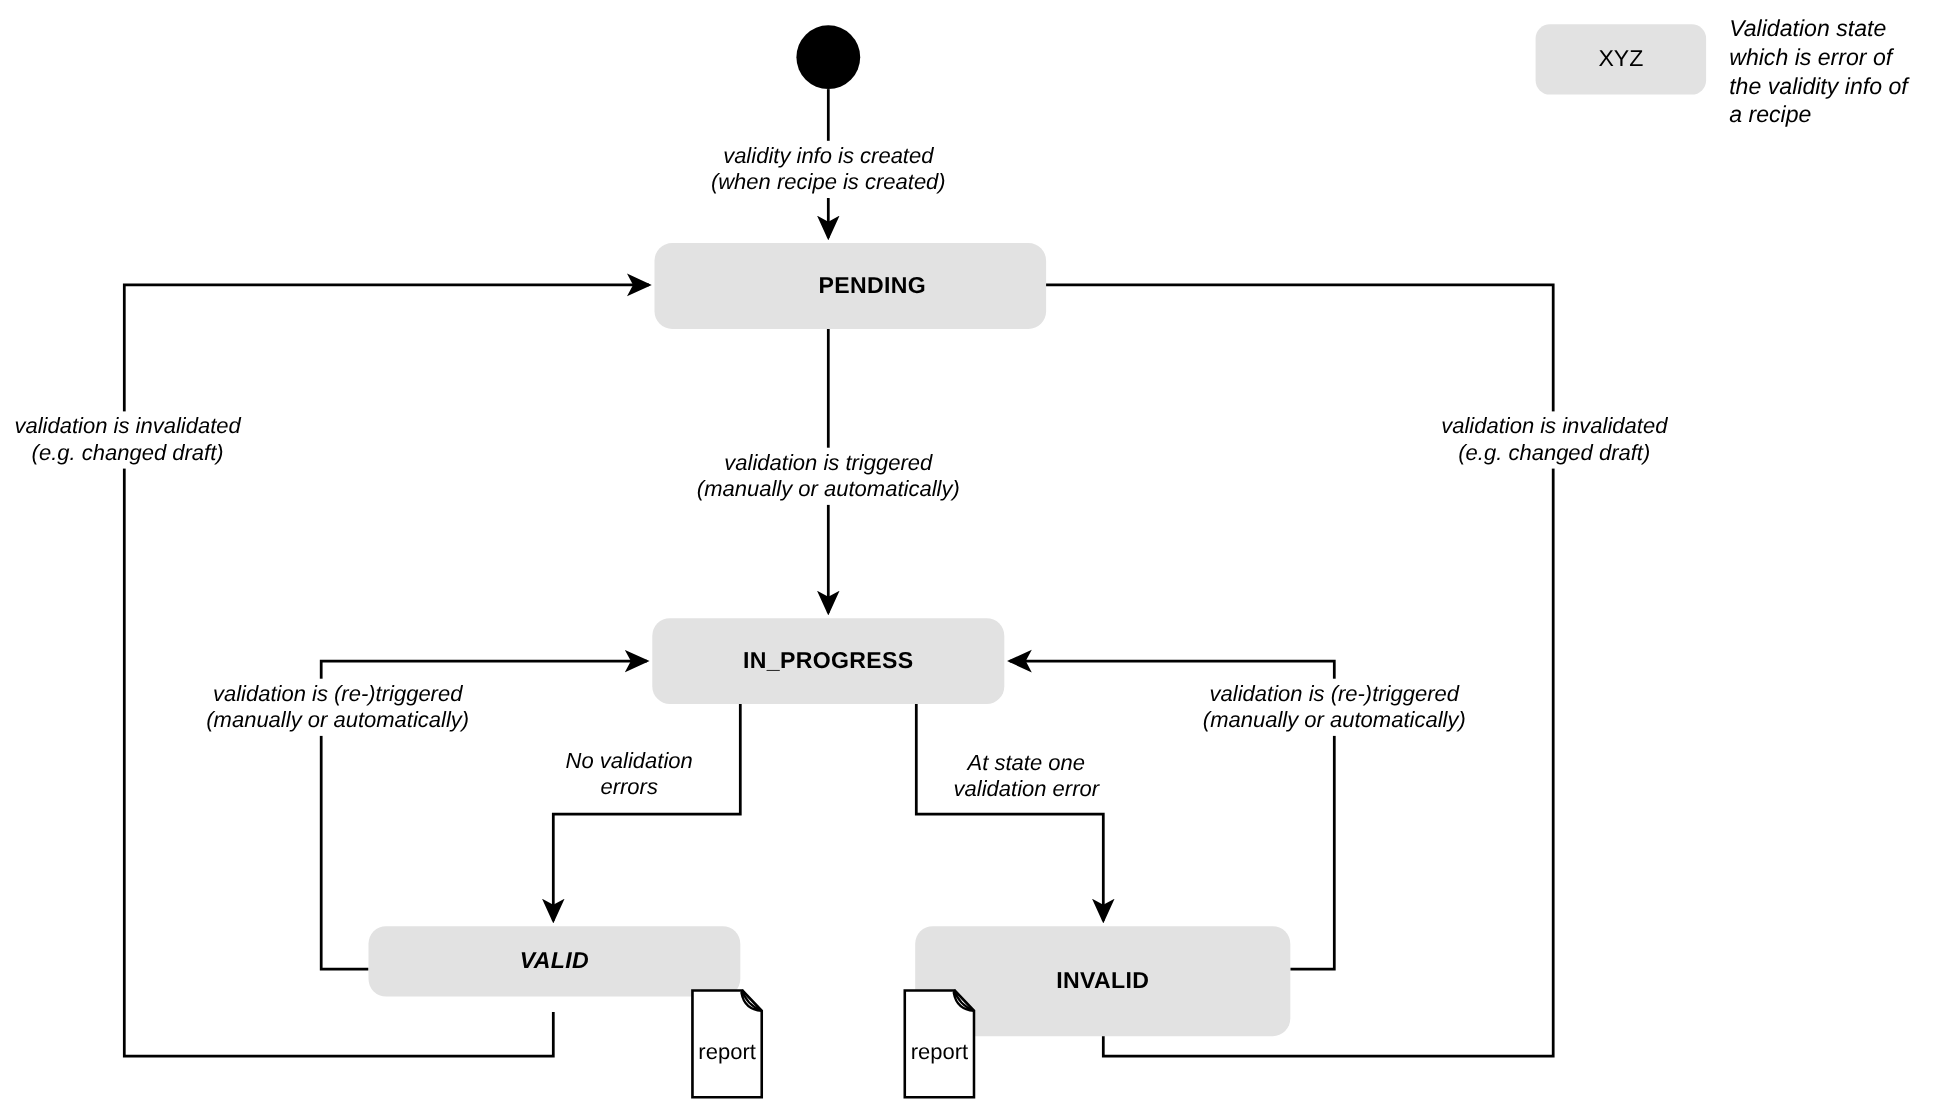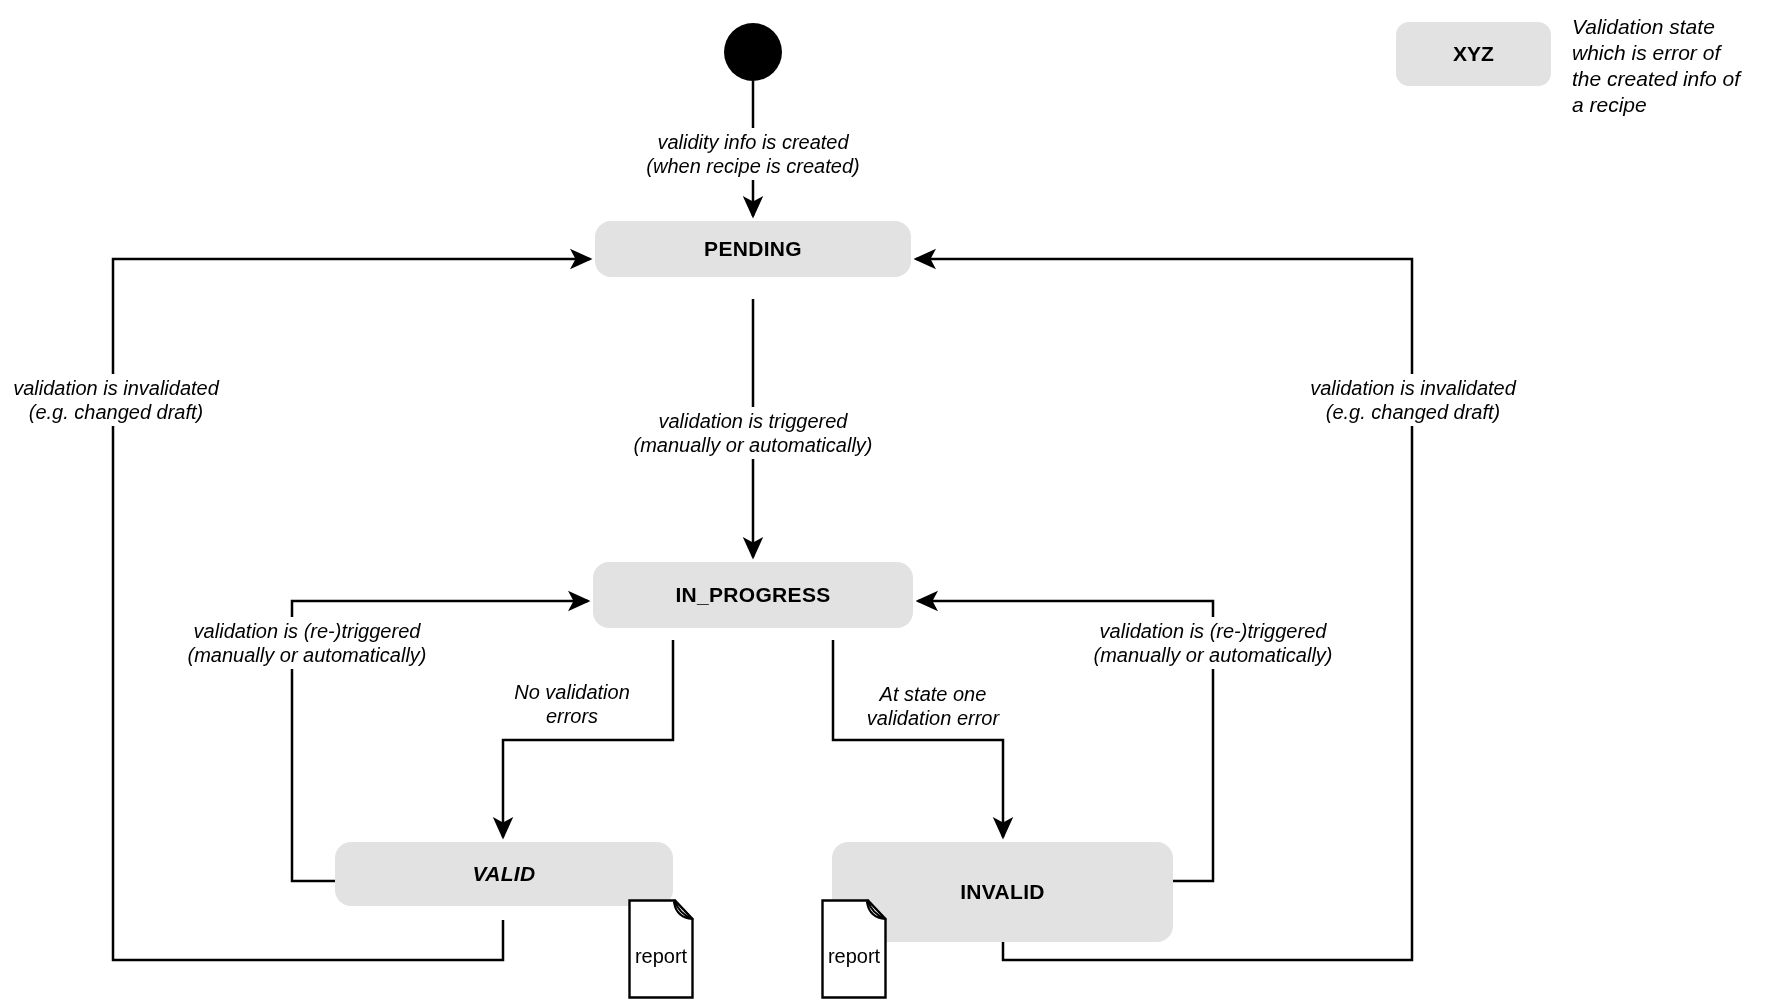--- a/index.html
+++ b/index.html
@@ -23,21 +23,21 @@
   .tlabel{
     position:absolute;transform:translateX(-50%);text-align:center;
     font-size:20px;line-height:24px;background:var(--bg);padding:2px 6px;
     white-space:nowrap;
   }
   .tlabel span{display:block;font-style:italic;}
   .legend-sample{
     position:absolute;left:1396px;top:22px;width:155px;height:64px;
     background:var(--state-fill);border-radius:13px;
     display:flex;align-items:center;justify-content:center;
-    font-weight:bold;font-size:21px;
+    font-weight:normal;font-size:21px;
   }
   .legend-desc{
     position:absolute;left:1572px;top:14px;width:200px;
     font-size:21px;line-height:26px;
   }
   .legend-desc span{display:block;font-style:italic;}
   .doc{position:absolute;}
   .doc .paper{fill:#ffffff;stroke:var(--line-color);stroke-width:2.4px;stroke-linejoin:miter;}
   .doc .fold{fill:#ffffff;stroke:var(--line-color);stroke-width:2px;stroke-linejoin:round;}
   .doc text{font-size:20px;fill:#000;font-family:"Liberation Sans",sans-serif;}
@@ -59,24 +59,24 @@
     <path d="M753,81 L753,216" marker-end="url(#arrow)"></path>
     <path d="M753,299 L753,557" marker-end="url(#arrow)"></path>
     <path d="M673,640 L673,740 L503,740 L503,837" marker-end="url(#arrow)"></path>
     <path d="M833,640 L833,740 L1003,740 L1003,837" marker-end="url(#arrow)"></path>
     <path d="M335,881 L292,881 L292,601 L588,601" marker-end="url(#arrow)"></path>
     <path d="M1173,881 L1213,881 L1213,601 L918,601" marker-end="url(#arrow)"></path>
     <path d="M503,920 L503,960 L113,960 L113,259 L590,259" marker-end="url(#arrow)"></path>
     <path d="M1003,920 L1003,960 L1412,960 L1412,259 L916,259" marker-end="url(#arrow)"></path>
   </svg>
 
-  <div class="state" style="left:595px;top:221px;width:316px;height:56px;">
+  <div class="state" style="left:595px;top:221px;width:316px;height:78px;padding-left:40px;">
     <span>PENDING</span>
   </div>
-  <div class="state" style="left:593px;top:562px;width:320px;height:66px;">
+  <div class="state" style="left:593px;top:562px;width:320px;height:78px;">
     <span>IN_PROGRESS</span>
   </div>
   <div class="state" style="left:335px;top:842px;width:338px;height:64px;font-style:italic;">
     <span>VALID</span>
   </div>
   <div class="state" style="left:832px;top:842px;width:341px;height:100px;">
     <span>INVALID</span>
   </div>
 
   <div class="tlabel" style="left:753px;top:128px;">
@@ -111,21 +111,21 @@
     <span>validation is invalidated</span>
     <span>(e.g. changed draft)</span>
   </div>
 
   <div class="legend-sample">
     <span>XYZ</span>
   </div>
   <div class="legend-desc">
     <span>Validation state</span>
     <span>which is error of</span>
-    <span>the created info of</span>
+    <span>the validity info of</span>
     <span>a recipe</span>
   </div>
 
   <svg class="doc" style="left:628px;top:899px;" width="66" height="100" viewBox="0 0 66 100">
     <path class="paper" d="M1.5,1.5 L47,1.5 L64.5,20 L64.5,98.5 L1.5,98.5 Z"></path>
     <path class="fold" d="M47,1.5 C49,9.5 54,15.5 64.5,20 C52.5,19 47.5,12 46,3.5 Z"></path>
     <text x="33" y="64" text-anchor="middle">report</text>
   </svg>
   <svg class="doc" style="left:821px;top:899px;" width="66" height="100" viewBox="0 0 66 100">
     <path class="paper" d="M1.5,1.5 L47,1.5 L64.5,20 L64.5,98.5 L1.5,98.5 Z"></path>

